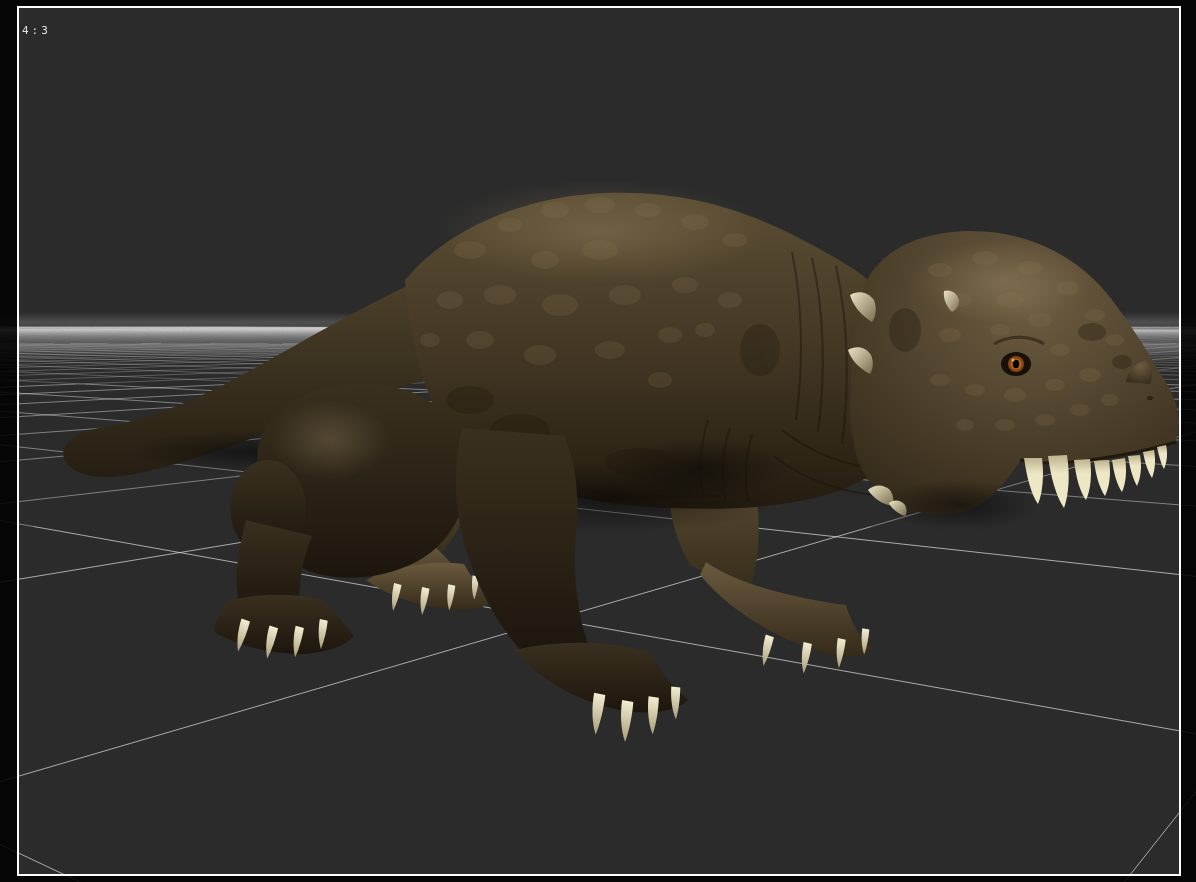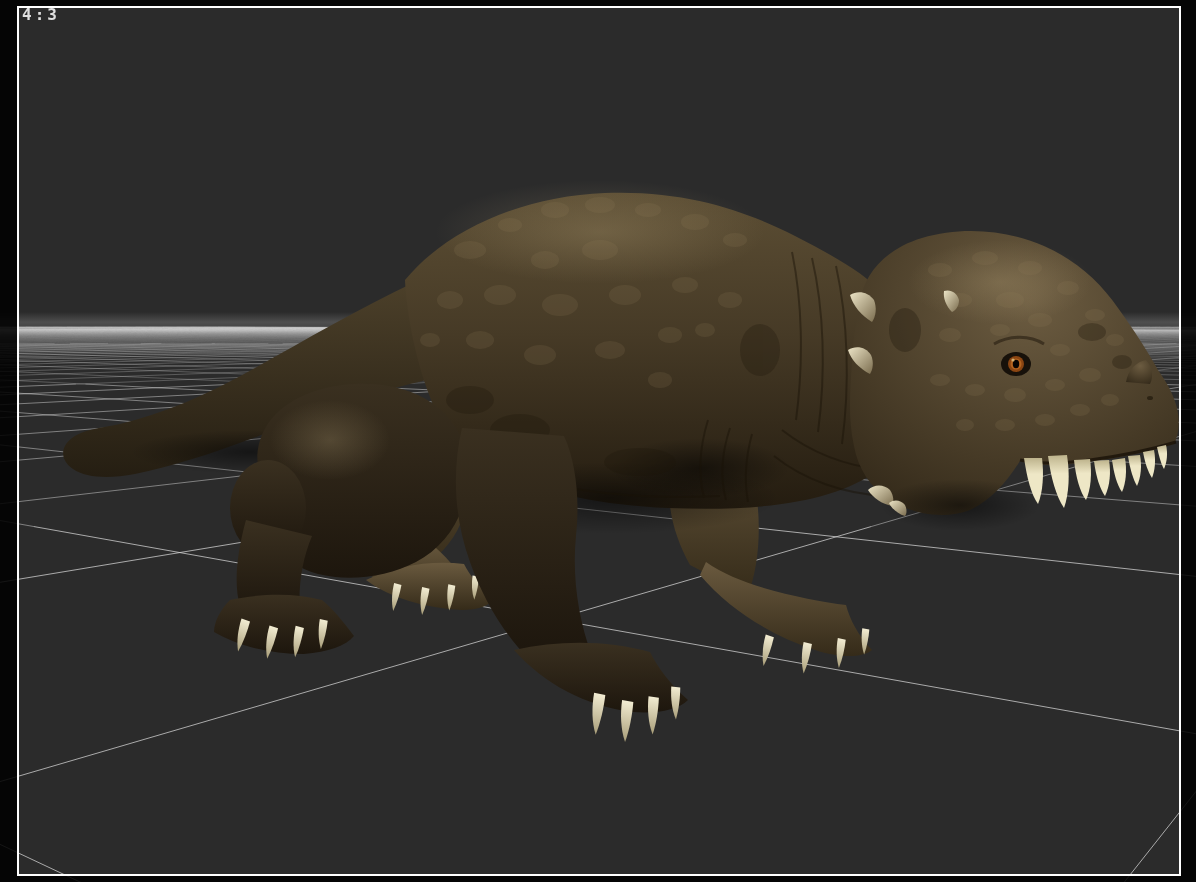--- a/index.html
+++ b/index.html
@@ -6,22 +6,22 @@
   .stage{position:relative;width:1196px;height:882px;background:#000;overflow:hidden;
          font-family:"DejaVu Sans Mono", monospace;}
   .scene{position:absolute;left:0;top:0;width:1196px;height:882px;background:var(--bg,#2b2b2b);}
   .mask{position:absolute;background:rgba(0,0,0,var(--dim,0.88));pointer-events:none;}
   .mask.m-left{left:0;top:0;width:17px;height:882px;}
   .mask.m-right{left:1181px;top:0;width:15px;height:882px;}
   .mask.m-top{left:17px;top:0;width:1164px;height:6px;}
   .mask.m-bottom{left:17px;top:876px;width:1164px;height:6px;}
   .frame{position:absolute;left:17px;top:6px;width:1164px;height:870px;box-sizing:border-box;
          border:2px solid var(--frame,#ffffff);pointer-events:none;}
-  .aspect-label{position:absolute;left:22px;top:8px;color:var(--label,#e0e0e0);
-         font-size:16px;letter-spacing:3px;line-height:14px;user-select:none;font-weight:bold;}
+  .aspect-label{position:absolute;left:22px;top:24px;color:var(--label,#e0e0e0);
+         font-size:11px;letter-spacing:3px;line-height:14px;user-select:none;}
   svg{display:block;}
 </style>
 </head>
 <body>
 
 <div class="stage">
 
   <svg class="scene" width="1196" height="882" viewBox="0 0 1196 882">
     <defs>
       <linearGradient id="gBand" x1="0" y1="0" x2="0" y2="1">

